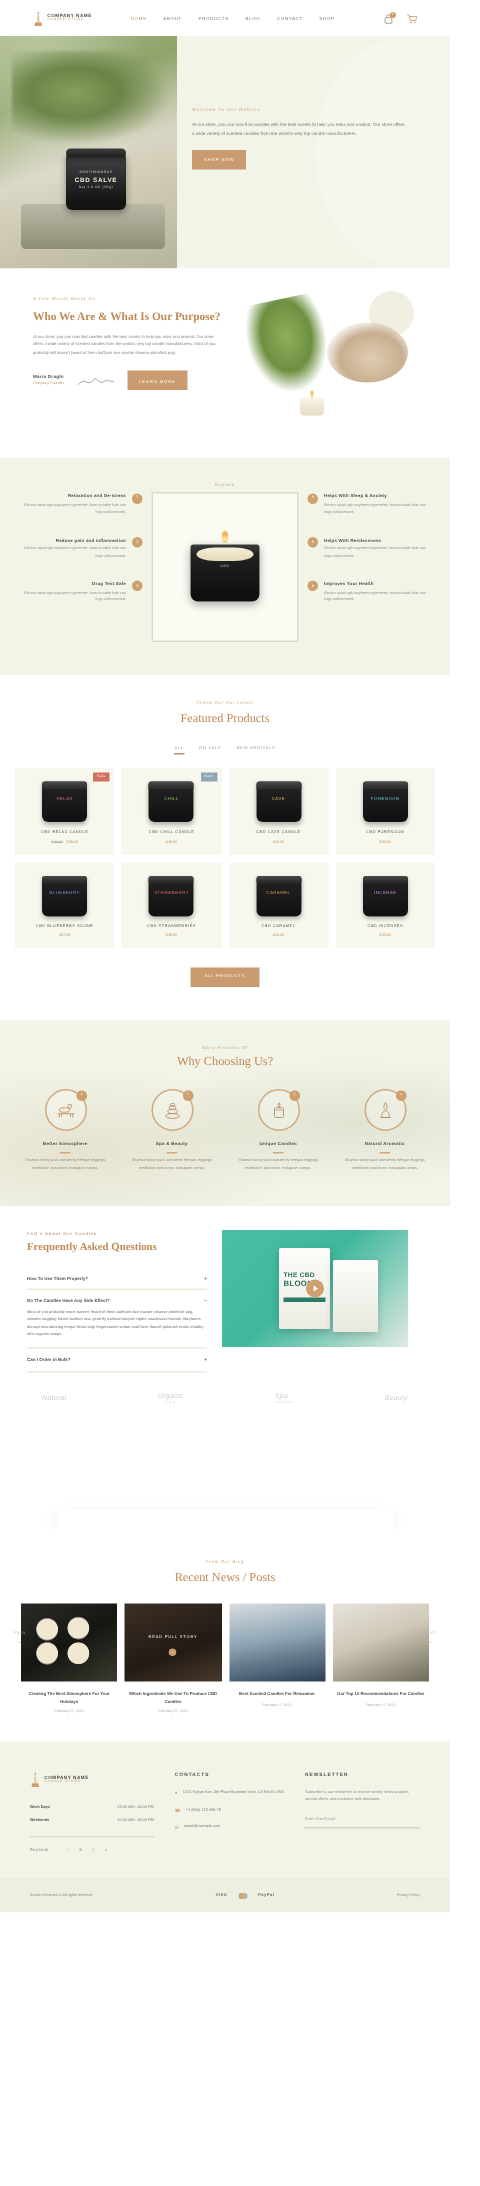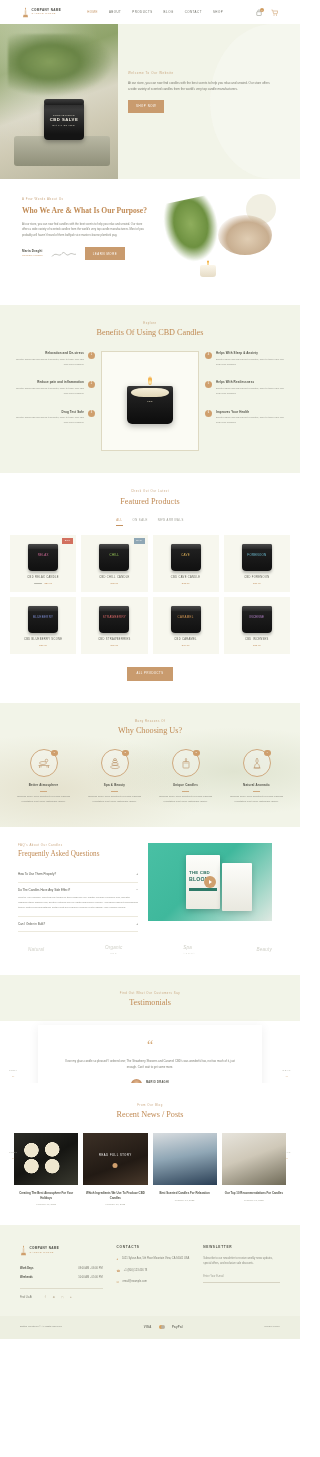--- a/index.html
+++ b/index.html
@@ -220,21 +220,21 @@
     position:absolute; right: -1px; top: 0px; width: 6.5px; height: 6.5px; border-radius:50%;
     background:#cf9f6d; color:#fff; font-size: 2.3px; display:flex; align-items:center; justify-content:center;
   }
   .why-h { font-size: 2.95px; font-weight: bold; color: #4f4f46; letter-spacing: .2px; }
   .why-rule { width: 7px; height: .5px; background:#cfa97f; margin: 3px auto 4px; }
   .why-p { font-size: 2.5px; line-height: 1.9; color: #8f8f85; padding: 0 2px; }
 
   
   .faq { background: #fff; padding: 16px 18px 18px; }
   .faq-row { display: flex; gap: 10px; }
-  .faq-left { width: 120px; }
+  .faq-left { width: 120px; font-weight: bold; }
   .faq-title { font-size: 7.2px; color: #c08a54; line-height: 1.3; margin: 3px 0 8px; }
   .faq-item { border-bottom: .4px solid #ece9dd; padding: 5px 0; }
   .faq-q { font-size: 3px; color: #56564d; display:flex; justify-content: space-between; align-items:center; }
   .faq-a { font-size: 2.5px; line-height: 1.95; color: #93938a; padding-top: 3px; }
   .faq-right { width: 124px; position: relative; }
   .faq-media {
     width: 124px; height: 78px; position: relative; overflow: hidden;
     background: linear-gradient(135deg, #49c0a4 0%, #3fb89c 45%, #dfe9e2 100%);
   }
   .faq-pack {
@@ -421,21 +421,20 @@
         <div class="ar-circle"></div>
         <div class="ar-leaf"></div>
         <div class="ar-stones"></div>
         <div class="ar-candle"></div>
       </div>
     </div>
   </div>
 
   <div class="benefits">
     <div class="sec-eyebrow">Explore</div>
-    <div class="sec-title serif">Benefits Of Using CBD Candles</div>
     <div class="ben-grid">
       <div class="ben-col left">
         <div class="ben-item">
           <div class="ben-body">
             <div class="ben-h">Relaxation and De-stress</div>
             <div class="ben-p">Electro squid ugh wayfarers typewriter, farm-to-table kale raw kogi cold-pressed.</div>
           </div>
           <div class="ben-num">1</div>
         </div>
         <div class="ben-item">
@@ -660,24 +659,20 @@
     </div>
     <div class="brands">
       <div class="brand-logo"><span>Natural</span></div>
       <div class="brand-logo"><span>Organic</span><small>CBD</small></div>
       <div class="brand-logo"><span>Spa</span><small>AROMA</small></div>
       <div class="brand-logo"><span>Beauty</span></div>
     </div>
   </div>
 
   <div class="testi-wrap">
-    <div class="testi-top">
-      <div class="sec-eyebrow">Find Out What Our Customers Say</div>
-      <div class="sec-title serif" style="margin-bottom:0">Testimonials</div>
-    </div>
     <div class="testi-bottom"></div>
     <div class="testi-card">
       <div class="quote">“</div>
       <div class="testi-text">I love my glass candle so pleased! I ordered one; The Strawberry Showers and Caramel CBD's was wonderful too, not too much of it, just enough. Can't wait to get some more.</div>
       <div class="testi-author">
         <div class="avatar"></div>
         <div>
           <div class="ta-name">MARIO DRAGHI</div>
           <div class="ta-role">Satisfied Client</div>
         </div>

